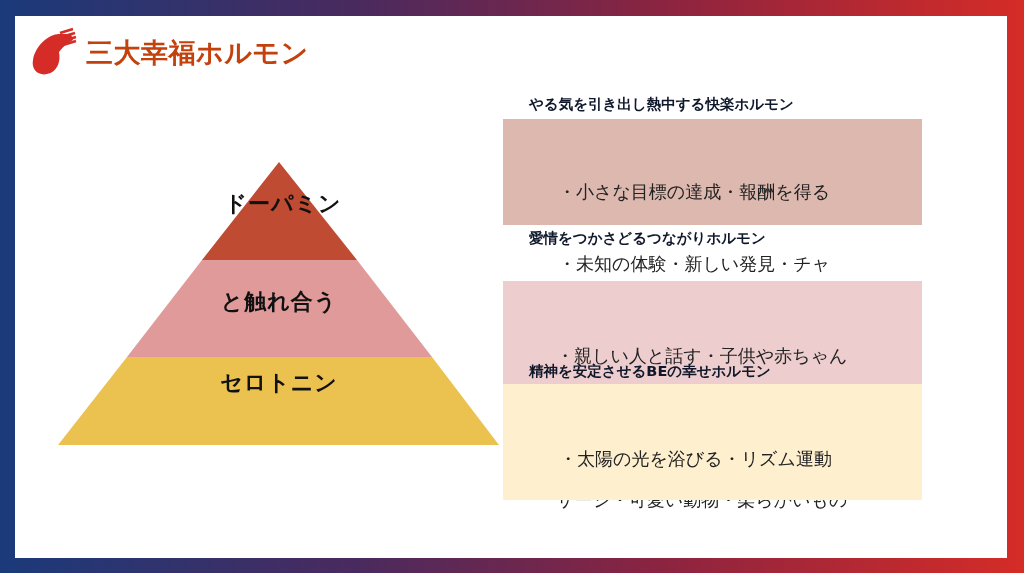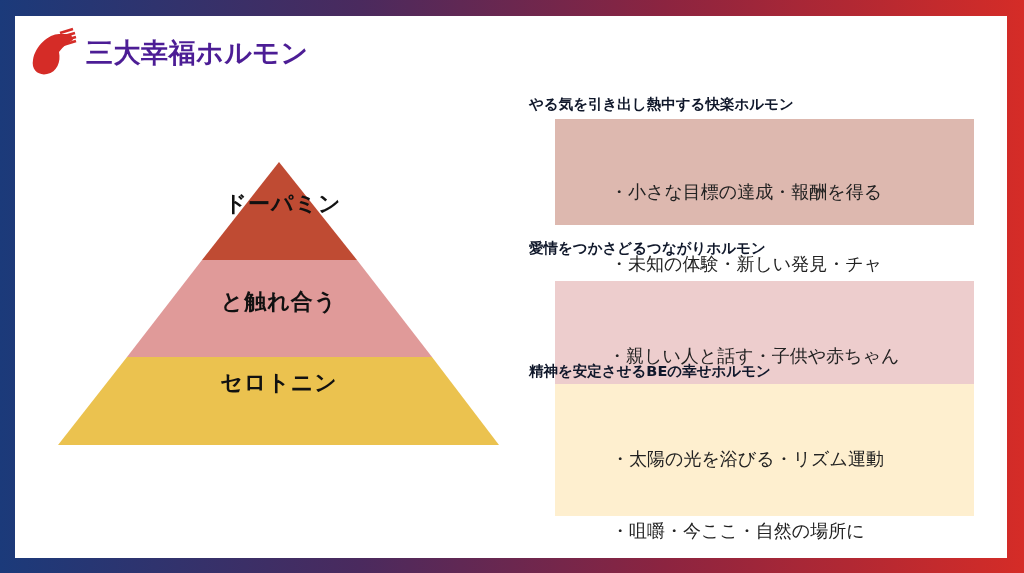--- a/index.html
+++ b/index.html
@@ -8,34 +8,34 @@
       background: linear-gradient(90deg, #1b3a7a 0%, #4a2a5e 35%, #8c2440 65%, #d52c27 100%);
       font-family: "DejaVu Sans", "Liberation Sans", sans-serif;
     }
     .card {
       position: absolute; left: 15px; top: 16px; width: 992px; height: 542px;
       background: #ffffff;
     }
     .logo { position: absolute; left: 29px; top: 26px; width: 48px; height: 52px; }
     .title {
       position: absolute; left: 86px; top: 36px; height: 34px; line-height: 34px;
-      font-size: 27px; font-weight: bold; color: #4c1d95; letter-spacing: 0.5px;
+      font-size: 27px; font-weight: bold; color: #c2410c; letter-spacing: 0.5px;
       white-space: nowrap;
     }
     .pyramid { position: absolute; left: 0; top: 0; width: 1024px; height: 573px; }
     .pyr-label {
       position: absolute; font-size: 22px; font-weight: bold; color: #111;
       white-space: nowrap; transform: translate(-50%, -50%); letter-spacing: 1px;
     }
     .heading {
       position: absolute; left: 529px; width: 419px; text-align: left;
       font-size: 14.5px; font-weight: bold; color: #0f172a; white-space: nowrap;
     }
     .box {
-      position: absolute; left: 555px; width: 419px; box-sizing: border-box;
+      position: absolute; left: 503px; width: 419px; box-sizing: border-box;
     }
     .box-body {
       position: absolute; font-size: 18px; line-height: 24px; color: #222;
       white-space: pre;
     }
   </style>
 </head>
 <body>
 
 <div class="card"></div>
@@ -62,29 +62,28 @@
 
 <div class="heading" style="top:95px;">やる気を引き出し熱中する快楽ホルモン</div>
 <div class="box" style="top:119px; height:106px; background:#ddb8af;">
   <div class="box-body" style="left:55px; top:13px;">
     <div>・小さな目標の達成・報酬を得る</div>
     <div>・未知の体験・新しい発見・チャ</div>
     <div>レンジ・熱中できることをやる</div>
   </div>
 </div>
 
-<div class="heading" style="top:239px;font-family:Liberation Mono, monospace;">愛情をつかさどるつながりホルモン</div>
+<div class="heading" style="top:229px;font-family:Liberation Mono, monospace;">愛情をつかさどるつながりホルモン</div>
 <div class="box" style="top:249px; height:106px; background:#edcdcd;margin-top:32px;">
   <div class="box-body" style="left:53px; top:15px;">
     <div>・親しい人と話す・子供や赤ちゃん</div>
     <div>と触れ合う・スキンシップ・マッ</div>
     <div>サージ・可愛い動物・柔らかいもの</div>
   </div>
 </div>
 
 <div class="heading" style="top:362px;">精神を安定させるBEの幸せホルモン</div>
-<div class="box" style="top:384px; height:132px; background:#feefcf;">
+<div class="box" style="top:384px; height:116px; background:#feefcf;">
   <div class="box-body" style="left:56px; top:15px;">
     <div>・太陽の光を浴びる・リズム運動</div>
-    <div>・咀嚼・今ここ・自然の場所に</div>
     
   </div>
 </div>
 
 </body></html>

